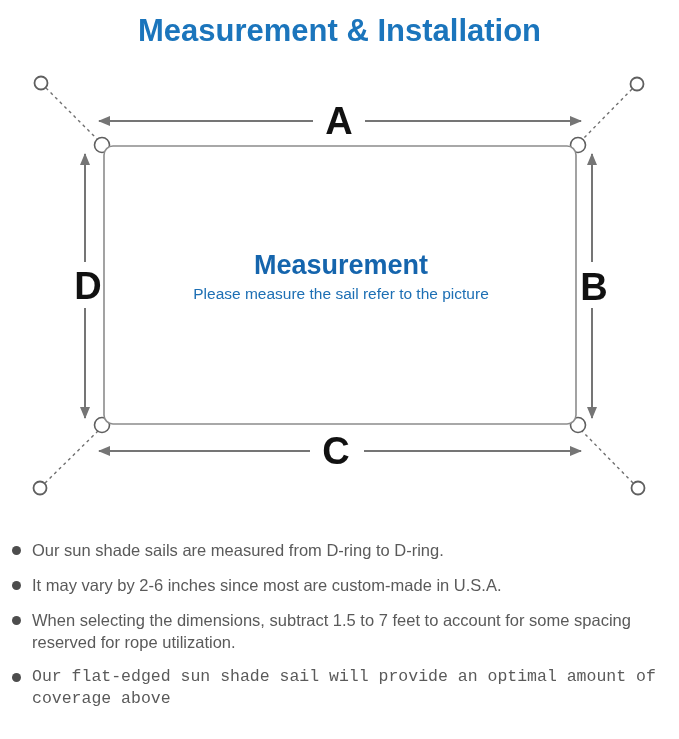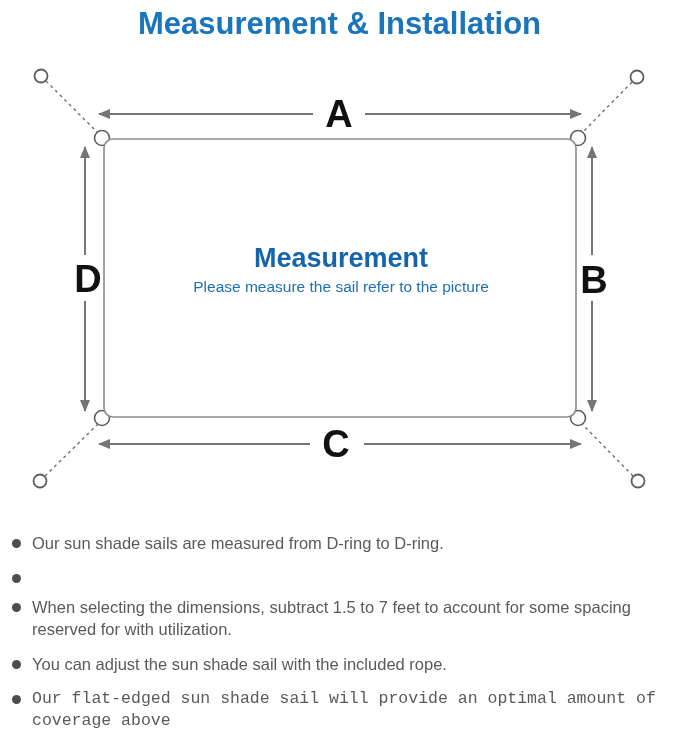--- a/index.html
+++ b/index.html
@@ -3,21 +3,21 @@
 <meta charset="utf-8">
 <style>
   * { margin: 0; padding: 0; box-sizing: border-box; }
   html, body {
     width: 679px; height: 739px;
     background: #ffffff;
     font-family: "Liberation Sans", sans-serif;
     overflow: hidden;
   }
   .page-title {
-    padding-top: 5px;
+    padding-top: 12px;
     text-align: center;
     font-size: 31px;
     line-height: 38px;
     font-weight: bold;
     color: #1b75bc;
     letter-spacing: 0px;
   }
   svg.diagram {
     display: block;
     margin-top: 16px;
@@ -114,33 +114,30 @@
 
 <ul class="notes">
   <li>
     <span class="dot"></span>
     <div class="bullet-text">
         <span>Our sun shade sails are measured from D-ring to D-ring.</span>
       </div>
   </li>
   <li>
     <span class="dot"></span>
+    <div class="bullet-text">
+        <span>It may vary by 2-6 inches since most are custom-made in U.S.A.</span>
+      </div>
   </li>
   <li>
     <span class="dot"></span>
     <div class="bullet-text">
       <span>When selecting the dimensions, subtract 1.5 to 7 feet to account for some spacing</span>
-      <span>reserved for with utilization.</span>
+      <span>reserved for rope utilization.</span>
     </div>
-  </li>
-  <li>
-    <span class="dot"></span>
-    <div class="bullet-text">
-        <span>You can adjust the sun shade sail with the included rope.</span>
-      </div>
   </li>
   <li>
     <span class="dot"></span>
     <div class="bullet-text">
       <span>Our flat-edged sun shade sail will provide an optimal amount of coverage above</span>
     </div>
   </li>
 </ul>
 
 </body></html>

